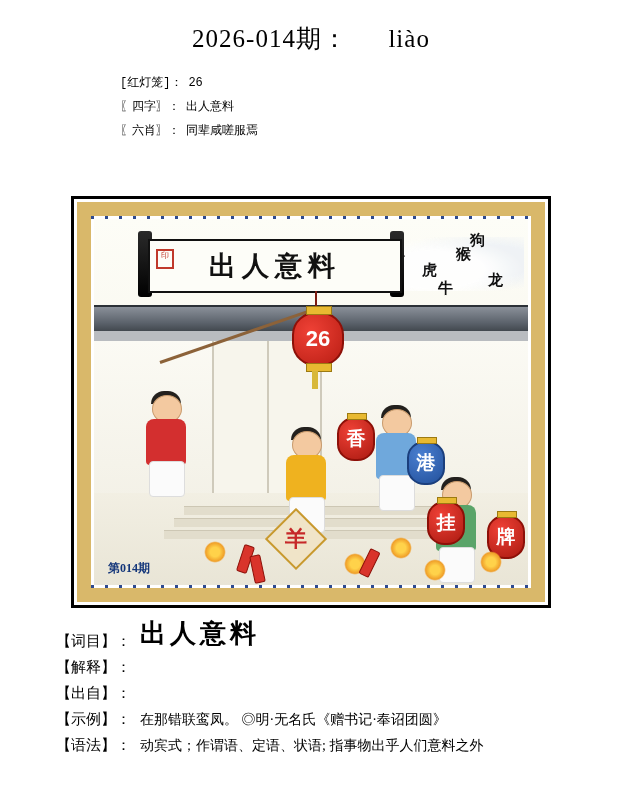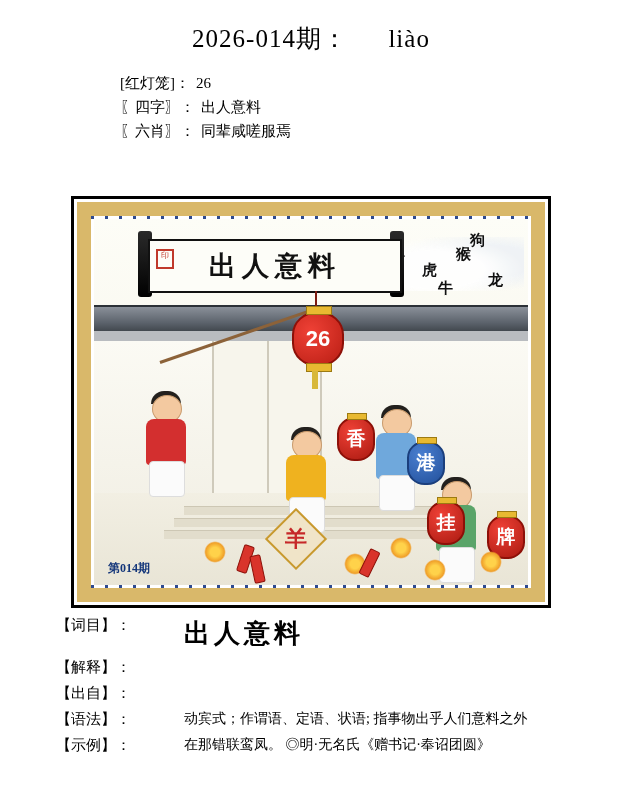--- a/index.html
+++ b/index.html
@@ -28,23 +28,23 @@
     padding-top: 22px;
     font-family: "Liberation Serif", serif;
     font-weight: 400;
   }
   .title .gap { display: inline-block; width: 26px; }
 
   
   .info {
     margin-top: 16px;
     padding-left: 120px;
-    font-size: 15px;
+    font-size: 12px;
     line-height: 24px;
-    font-family: Liberation Serif, serif;
+    font-family: Liberation Mono, monospace;
   }
   .info-row { white-space: nowrap; }
   .info-key { display: inline-block; }
   .info-val { display: inline-block; padding-left: 6px; }
 
   
   .figure {
     position: absolute;
     left: 71px;
     top: 196px;
@@ -350,23 +350,22 @@
   .details {
     position: absolute;
     left: 56px;
     top: 616px;
     width: 540px;
     font-family: "Liberation Serif", serif;
     font-size: 15px;
   }
   .d-row {
     display: flex;
-    align-items: flex-start;
+    align-items: flex-end;
     margin-bottom: 7px;
-    gap: 44px;
   }
   .d-key {
     width: 84px;
     flex: 0 0 84px;
     white-space: nowrap;
   }
   .d-val { flex: 1; }
   .d-row.headword .d-val {
     font-size: 26px;
     font-weight: bold;
@@ -498,23 +497,23 @@
     <div class="d-row headword">
       <span class="d-key">【词目】：</span>
       <span class="d-val">出人意料</span>
     </div>
     <div class="d-row">
       <span class="d-key">【解释】：</span>
     </div>
     <div class="d-row source">
       <span class="d-key">【出自】：</span>
     </div>
+    <div class="d-row example">
+      <span class="d-key">【示例】：</span>
+      <span class="d-val">在那错联鸾凤。 ◎明·无名氏《赠书记·奉诏团圆》</span>
+    </div>
     <div class="d-row grammar">
       <span class="d-key">【语法】：</span>
       <span class="d-val">动宾式；作谓语、定语、状语; 指事物出乎人们意料之外</span>
     </div>
-    <div class="d-row example">
-      <span class="d-key">【示例】：</span>
-      <span class="d-val">在那错联鸾凤。 ◎明·无名氏《赠书记·奉诏团圆》</span>
-    </div>
   </div>
 
 </div>
 
 </body></html>

